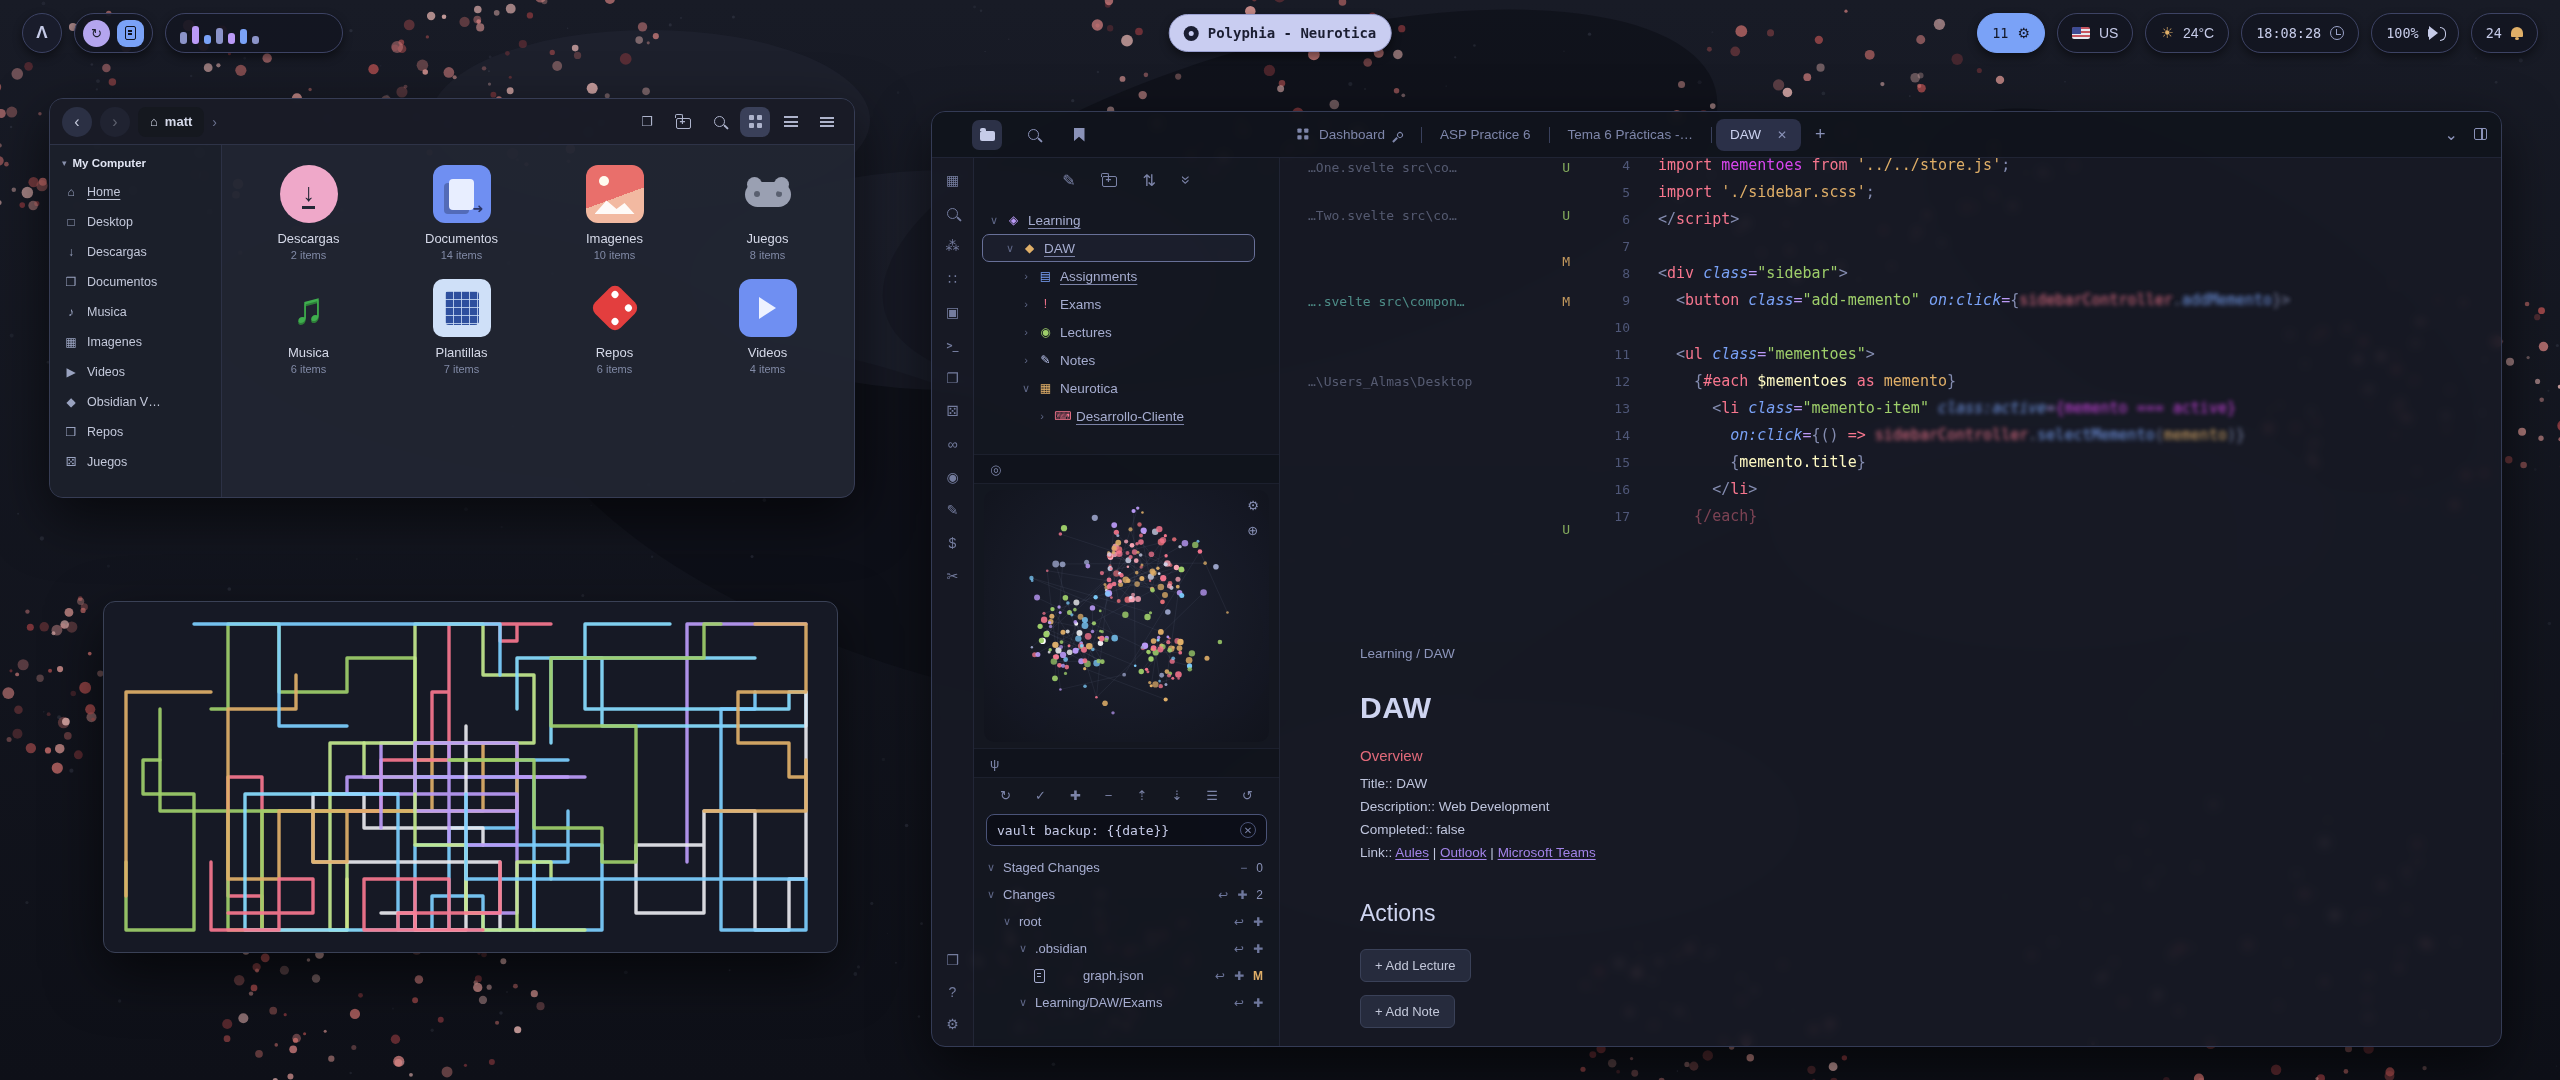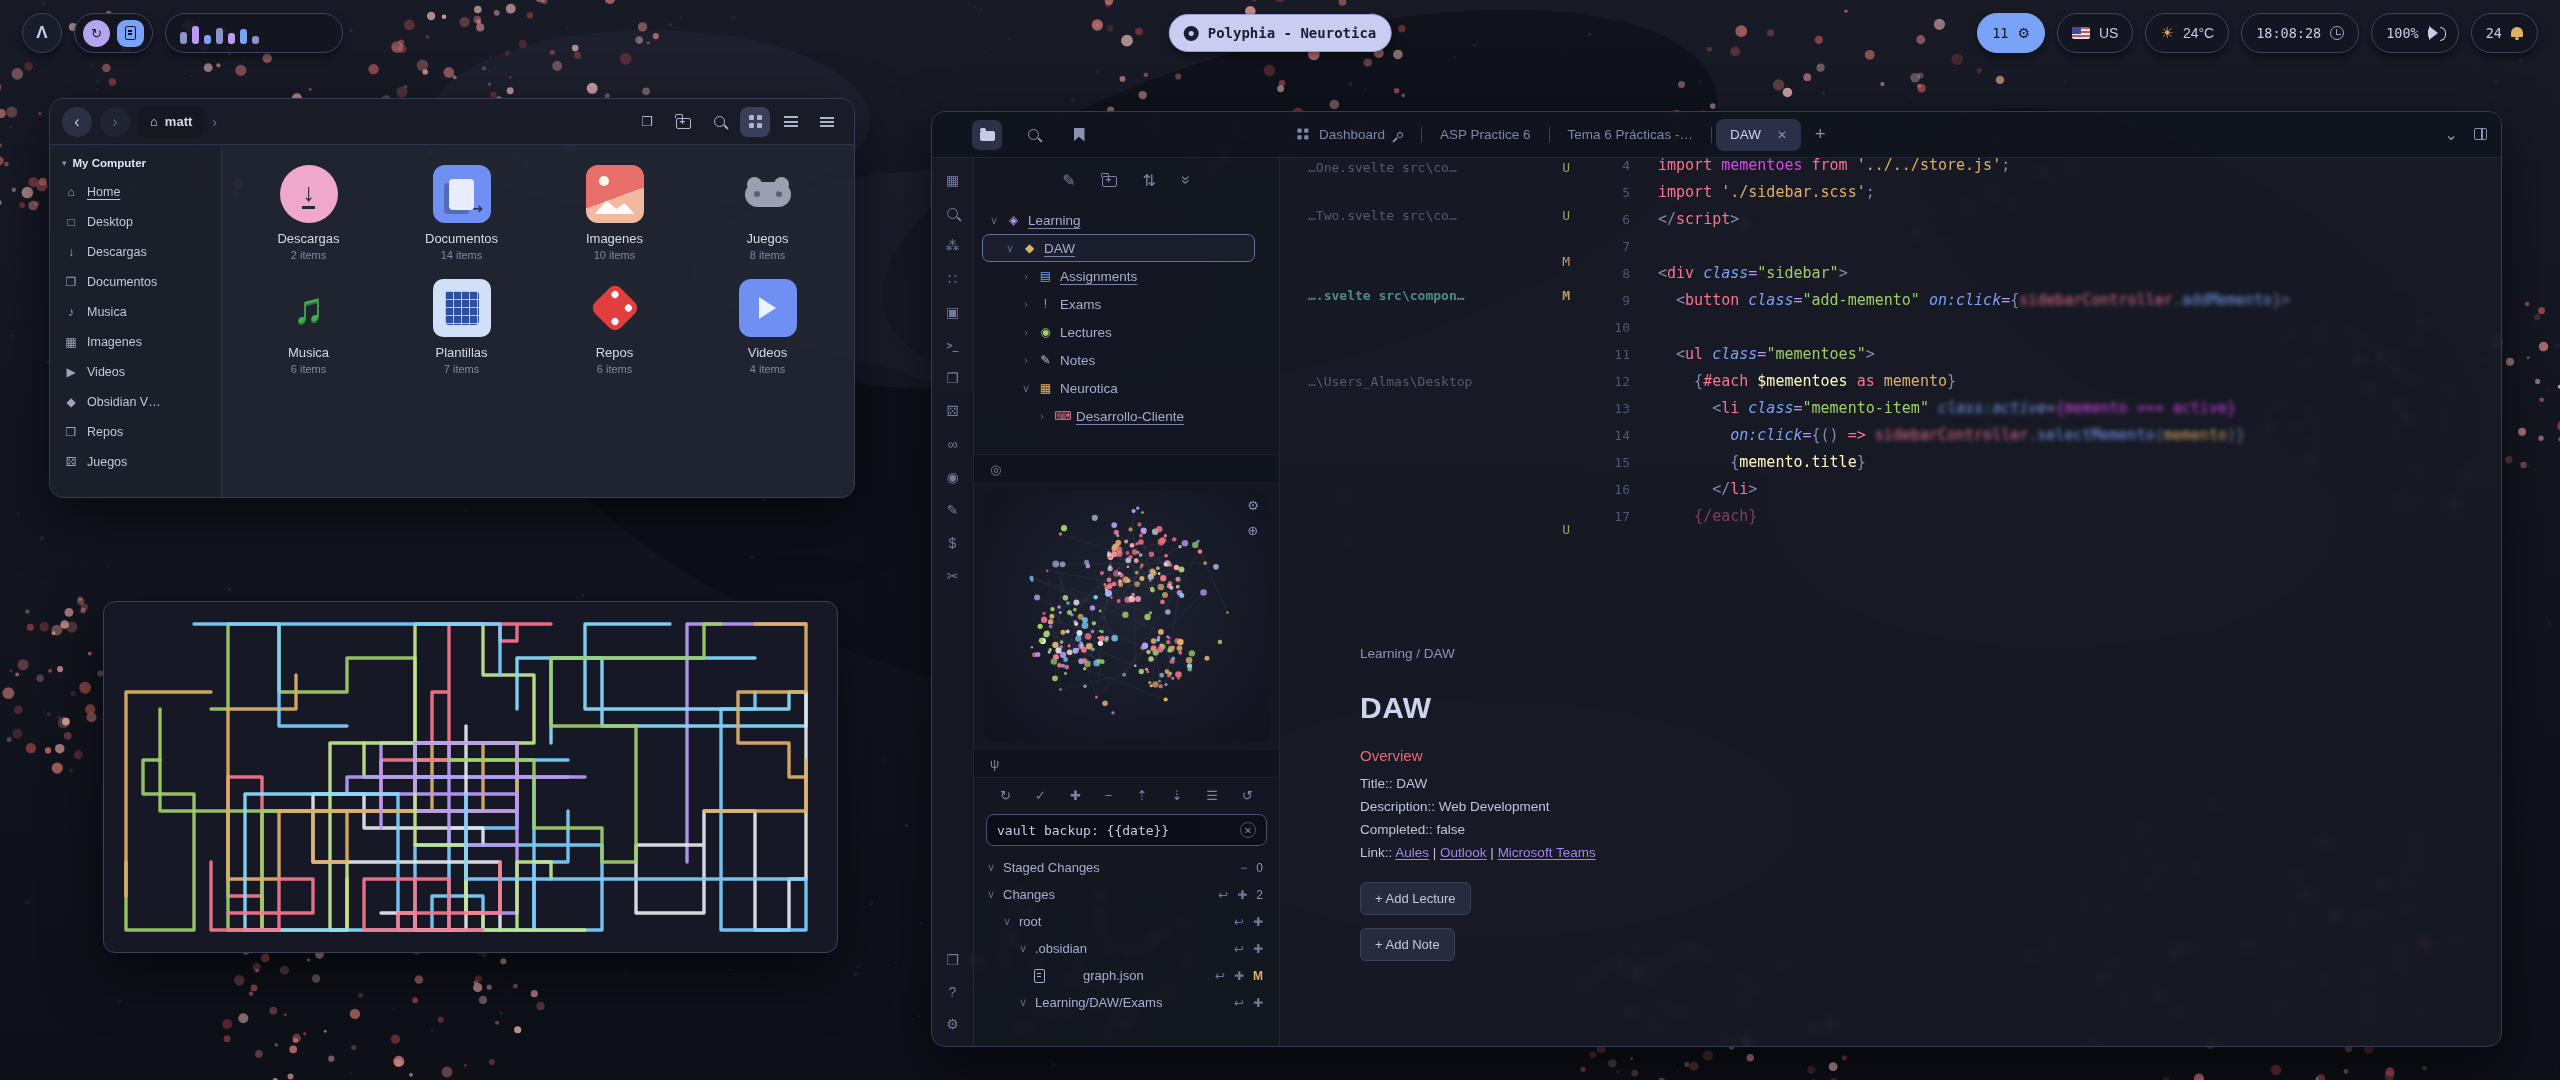--- a/index.html
+++ b/index.html
@@ -2075,21 +2075,21 @@
               <span class="badge-u">U</span>
             </div>
             <div class="frag" style="top: 48px;">
               <span>…Two.svelte  src\co…</span>
               <span class="badge-u">U</span>
             </div>
             <div class="frag" style="top: 94px;">
               <span></span>
               <span class="badge-m">M</span>
             </div>
-            <div class="frag green" style="top: 128px; font-weight: bold;">
+            <div class="frag green" style="top: 134px;">
               <span>….svelte  src\compon…</span>
               <span class="badge-m">M</span>
             </div>
             <div class="frag" style="top: 214px;">
               <span>…\Users_Almas\Desktop</span>
             </div>
             <div class="frag" style="top: 362px;">
               <span></span>
               <span class="badge-u">U</span>
             </div>
@@ -2113,20 +2113,21 @@
         <div class="note">
           <div class="nt-crumb">Learning / DAW</div>
           <h1 class="nt-title">DAW</h1>
           <div class="nt-sec red">Overview</div>
           <div id="nt-props">
               <div>Title:: DAW</div>
               <div>Description:: Web Development</div>
               <div>Completed:: false</div>
             </div>
           <div class="nt-links" id="nt-links"><span>Link:: </span><span class="lnk">Aules</span><span> | </span><span class="lnk">Outlook</span><span> | </span><span class="lnk">Microsoft Teams</span></div>
+          <div class="nt-sec big">Actions</div>
           <div class="nt-btns" id="nt-btns">
               <button class="nt-btn">+ Add Lecture</button>
               <button class="nt-btn">+ Add Note</button>
             </div>
         </div>
       </div>
     </div>
   </section>
 </div>
 

